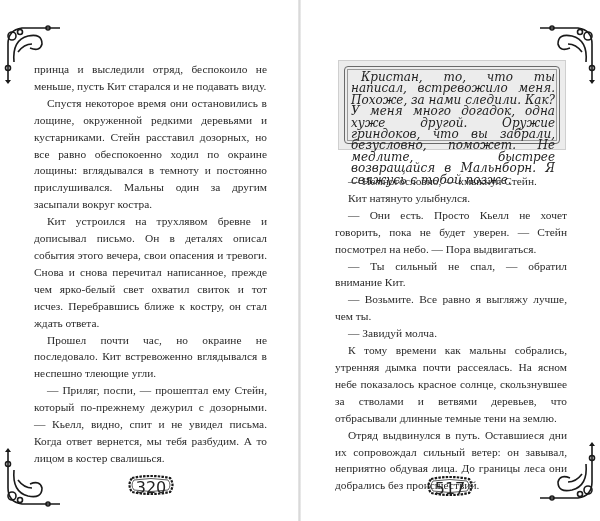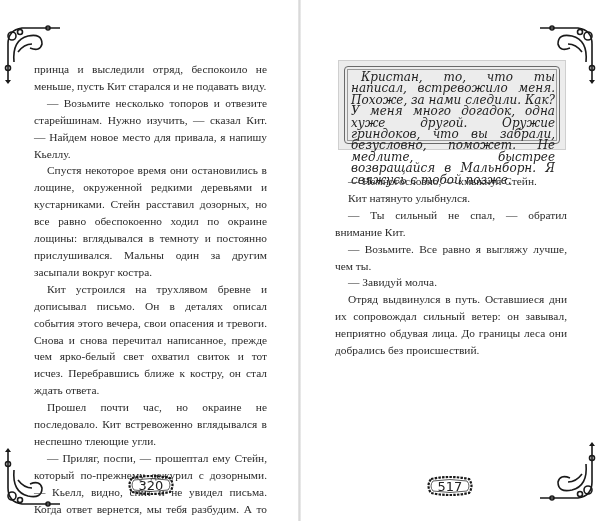--- a/index.html
+++ b/index.html
@@ -15,21 +15,21 @@
   .page.right .text { left: 34px; top: 173px; width: 232px; }
   .text p { text-indent: 13px; text-align: justify; }
   .text p.noindent { text-indent: 0; }
   .letter { position: absolute; left: 37px; top: 60px; width: 228px; height: 90px; background: #ececec; border: 1px solid #cfcfcf; }
   .letter .frame { position: absolute; left: 5px; top: 5px; right: 5px; bottom: 5px; border: 1.5px solid #6a6a6a; border-radius: 4px; }
   .letter .frame2 { position: absolute; left: 8px; top: 8px; right: 8px; bottom: 8px; border: 0.8px solid #9a9a9a; }
   .letter .script { position: absolute; left: 12px; top: 11px; width: 204px; font-family: "DejaVu Serif", serif; font-style: italic; font-size: 12px; line-height: 11.4px; color: #222; text-align: justify; }
   .letter .script p { text-indent: 10px; }
   .corner { position: absolute; width: 62px; height: 62px; }
   .pagenum { position: absolute; top: 475px; width: 50px; height: 20px; }
-  .pagenum span { position: absolute; left: 0; right: 0; top: 3px; text-align: center; font-family: "DejaVu Sans", sans-serif; font-size: 13px; color: #222; }
+  .pagenum span { position: absolute; left: 0; right: 0; top: 3px; text-align: center; font-family: "DejaVu Sans", sans-serif; font-size: 16px; color: #222; }
 </style>
 </head>
 <body>
 
 <div class="spread">
 
   <div class="page left">
     <svg class="corner" style="left:2px; top:22px;" viewBox="0 0 62 62">
       <g fill="none" stroke="#1a1a1a" stroke-width="1.6">
         <path d="M6 58 L6 22 Q6 8 20 6 L58 6"></path>
@@ -50,21 +50,20 @@
         <circle cx="10" cy="48" r="4"></circle>
         <circle cx="18" cy="52" r="2.5"></circle>
         <circle cx="6" cy="16" r="2.5"></circle>
         <circle cx="46" cy="56" r="2"></circle>
       </g>
       <path d="M3 4 L6 0 L9 4 Z" fill="#1a1a1a"></path>
     </svg>
 
     <div class="text">
       <p class="noindent">принца и выследили отряд, беспокоило не меньше, пусть Кит старался и не подавать виду.</p>
-      <p>— Возьмите несколько топоров и отвезите старейшинам. Нужно изучить, — сказал Кит. — Найдем новое место для привала, я напишу Кьеллу.</p>
       <p>Спустя некоторое время они остановились в лощине, окруженной редкими деревьями и кустарниками. Стейн расставил дозорных, но все равно обеспокоенно ходил по окраине лощины: вглядывался в темноту и постоянно прислушивался. Мальны один за другим засыпали вокруг костра.</p>
       <p>Кит устроился на трухлявом бревне и дописывал письмо. Он в деталях описал события этого вечера, свои опасения и тревоги. Снова и снова перечитал написанное, прежде чем ярко-белый свет охватил свиток и тот исчез. Перебравшись ближе к костру, он стал ждать ответа.</p>
       <p>Прошел почти час, но окраине не последовало. Кит встревоженно вглядывался в неспешно тлеющие угли.</p>
       <p>— Приляг, поспи, — прошептал ему Стейн, который по-прежнему дежурил с дозорными. — Кьелл, видно, спит и не увидел письма. Когда ответ вернется, мы тебя разбудим. А то лицом в костер свалишься.</p>
 
     </div>
 
     <div class="pagenum" style="left:126px;">
       <svg width="50" height="20" viewBox="0 0 50 20">
         <path d="M6 3 Q25 -1 44 3 Q49 10 44 17 Q25 21 6 17 Q1 10 6 3 Z" fill="none" stroke="#1a1a1a" stroke-width="2.2" stroke-dasharray="2.5 1.2"></path>
@@ -106,23 +105,25 @@
       <div class="frame"></div>
       <div class="frame2"></div>
       <div class="script">
         <p>Кристан, то, что ты написал, встревожило меня. Похоже, за нами следили. Как? У меня много догадок, одна хуже другой. Оружие гриндоков, что вы забрали, безусловно, поможет. Не медлите, быстрее возвращайся в Мальнборн. Я свяжусь с тобой позже.</p>
       </div>
     </div>
 
     <div class="text">
       <p>— Немногословно, — хмыкнул Стейн.</p>
       <p>Кит натянуто улыбнулся.</p>
+      <p>— Они есть. Просто Кьелл не хочет говорить, пока не будет уверен. — Стейн посмотрел на небо. — Пора выдвигаться.</p>
       <p>— Ты сильный не спал, — обратил внимание Кит.</p>
       <p>— Возьмите. Все равно я выгляжу лучше, чем ты.</p>
       <p>— Завидуй молча.</p>
+      <p>К тому времени как мальны собрались, утренняя дымка почти рассеялась. На ясном небе показалось красное солнце, скользнувшее за стволами и ветвями деревьев, что отбрасывали длинные темные тени на землю.</p>
       <p>Отряд выдвинулся в путь. Оставшиеся дни их сопровождал сильный ветер: он завывал, неприятно обдувая лица. До границы леса они добрались без происшествий.</p>
 
     </div>
 
     <div class="pagenum" style="left:124px; top:476px;">
       <svg width="50" height="20" viewBox="0 0 50 20">
         <path d="M6 3 Q25 -1 44 3 Q49 10 44 17 Q25 21 6 17 Q1 10 6 3 Z" fill="none" stroke="#1a1a1a" stroke-width="2.2" stroke-dasharray="2.5 1.2"></path>
         <path d="M8 5 Q25 2 42 5 Q46 10 42 15 Q25 18 8 15 Q4 10 8 5 Z" fill="none" stroke="#333" stroke-width="0.8"></path>
       </svg>
       <span>517</span>

